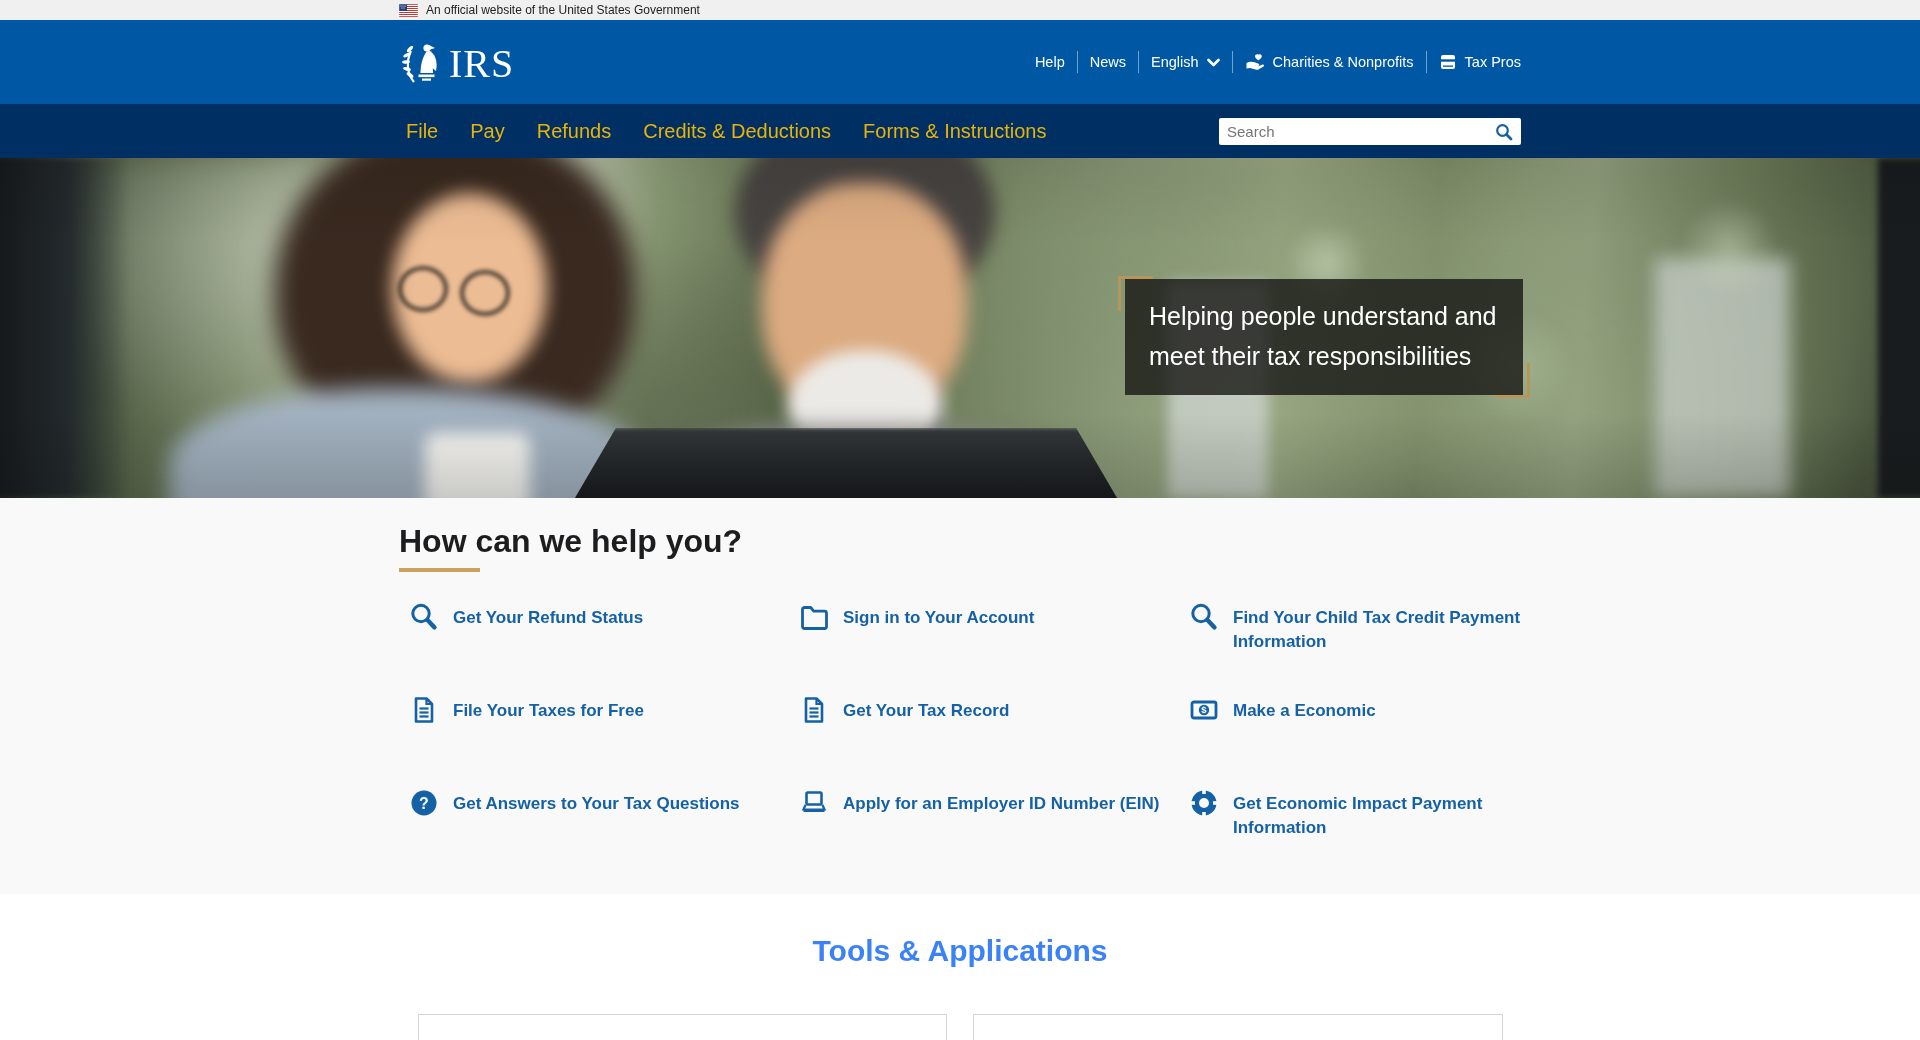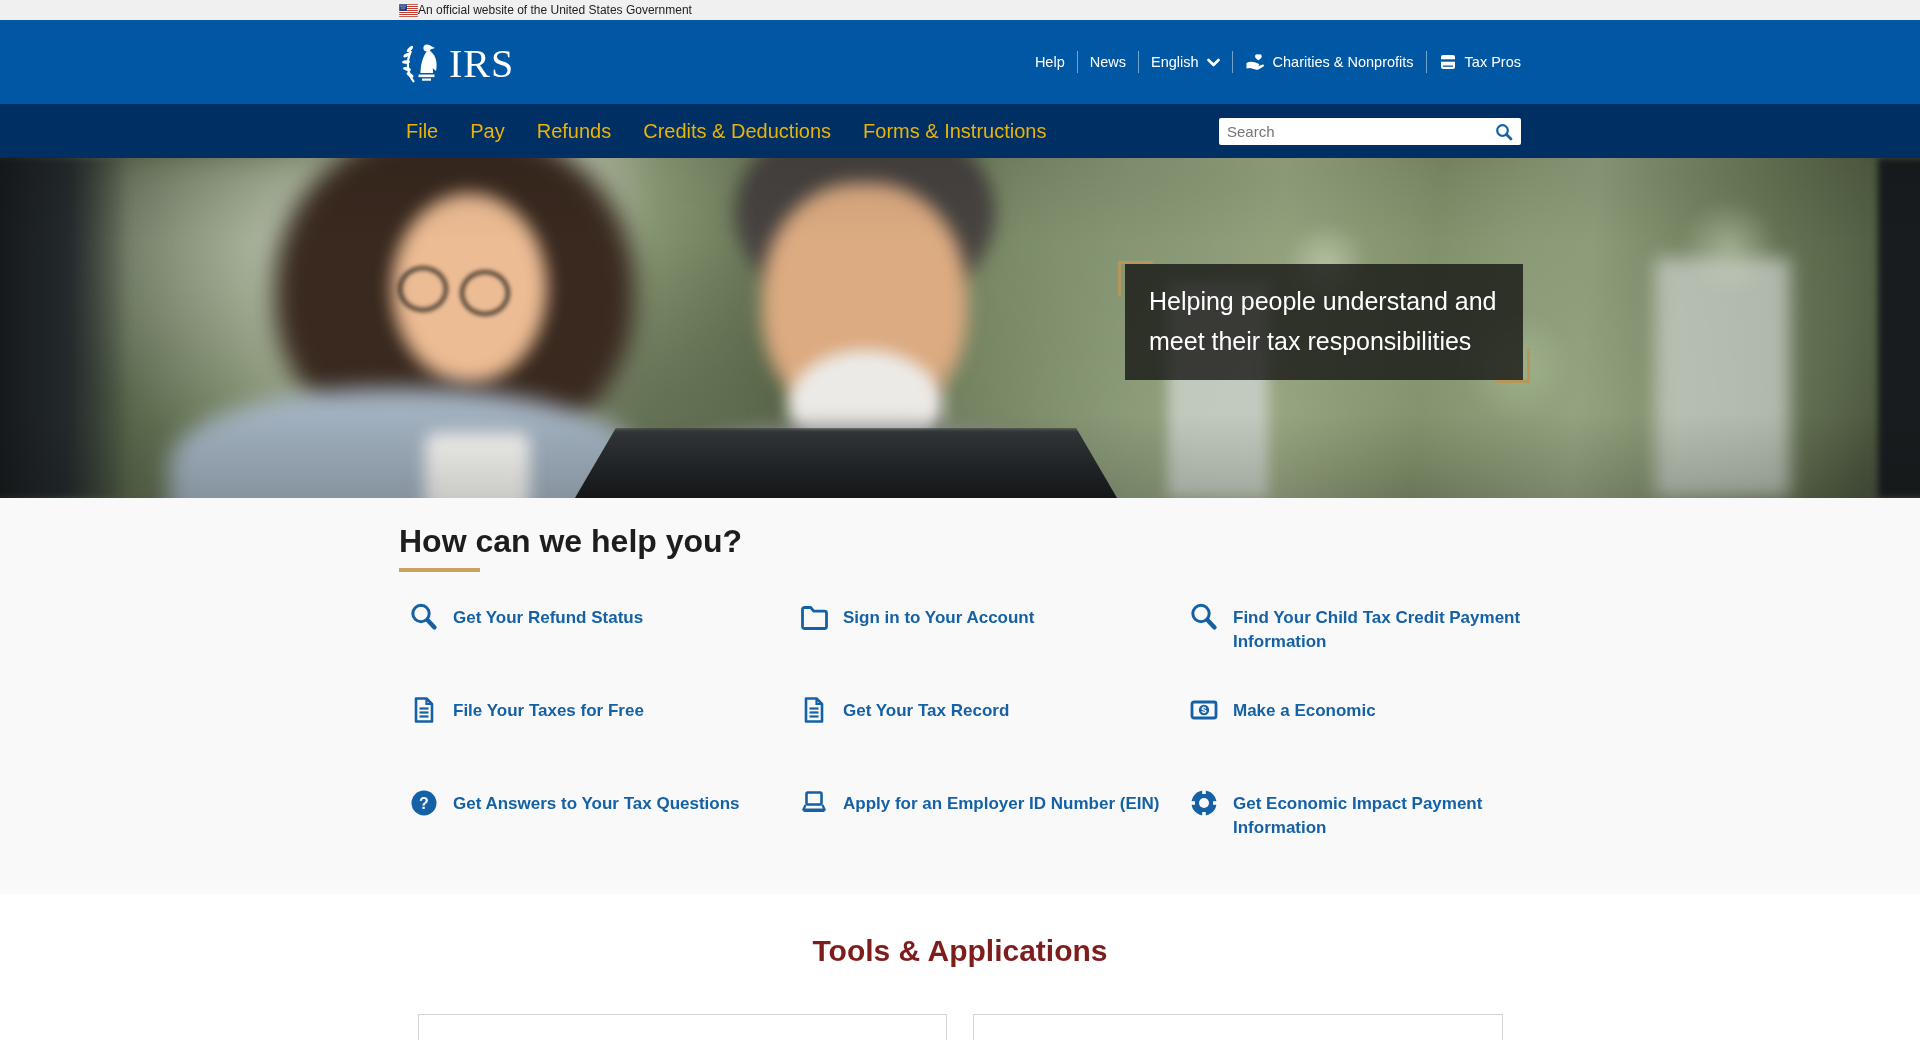--- a/index.html
+++ b/index.html
@@ -2,21 +2,21 @@
 <html><head>
 <meta charset="utf-8">
 <style>
   * { margin:0; padding:0; box-sizing:border-box; }
   html,body { width:1920px; height:1040px; overflow:hidden; background:#fff;
     font-family:"Liberation Sans", sans-serif; }
   .container { width:1122px; margin:0 auto; position:relative; }
 
   
   .gov-banner { height:20px; background:#f0f0f0; }
-  .gov-banner .container { display:flex; align-items:center; height:20px; }
+  .gov-banner .container { display:flex; align-items:center; gap:8px; height:20px; }
   .gov-banner span { font-size:12px; color:#222; }
 
   
   .site-header { height:84px; background:#0058a5; }
   .site-header .container { display:flex; align-items:center; height:84px; }
   .logo { display:flex; align-items:flex-end; gap:4px; cursor:pointer; }
   .logo-text { color:#fff; font-family:"Liberation Serif", serif; font-size:40px; line-height:40px; letter-spacing:1px; }
   .header-links { margin-left:auto; display:flex; align-items:center; gap:12px; }
   .hlink { color:#fff; font-size:14.5px; cursor:pointer; display:flex; align-items:center; gap:8px; white-space:nowrap; }
   .hdivider { width:1px; height:22px; background:rgba(255,255,255,.45); }
@@ -61,40 +61,40 @@
   .hx-wshirt { left:425px; top:275px; width:105px; height:80px; border-radius:12px; background:#f4f3f0; filter:blur(8px); }
   .hx-mhair { left:735px; top:-45px; width:260px; height:200px; border-radius:50%; background:#474340; filter:blur(9px); }
   .hx-mface { left:762px; top:25px; width:205px; height:240px; border-radius:46%; background:#dcab81; filter:blur(9px); }
   .hx-mbeard { left:788px; top:192px; width:155px; height:112px; border-radius:50%; background:#eceae6; filter:blur(8px); }
   .hx-msweater { left:635px; top:268px; width:450px; height:150px; border-radius:40% 40% 0 0; background:#90908e; filter:blur(10px); }
   .hx-laptop { left:572px; top:270px; width:548px; height:75px; filter:blur(2px);
     clip-path:polygon(8% 0,92% 0,100% 100%,0 100%); background:linear-gradient(#34383b,#15171a); }
   .hx-vignette { left:0; top:0; width:1920px; height:340px;
     background:linear-gradient(180deg, rgba(0,0,0,.08), transparent 25%, transparent 75%, rgba(10,14,10,.18)); }
 
-  .hero-caption { position:absolute; left:1125px; top:106px; width:398px; z-index:3;
+  .hero-caption { position:absolute; left:1125px; top:121px; width:398px; z-index:3;
     background:rgba(22,22,20,.8); color:#fff; font-size:25px; line-height:40px;
     padding:17px 24px 19px; }
   .br-tl, .br-br { position:absolute; width:35px; height:35px; }
   .br-tl { left:-7px; top:-3px; border-top:3px solid #b5975a; border-left:3px solid #b5975a; }
   .br-br { right:-7px; bottom:-3px; border-bottom:3px solid #b5975a; border-right:3px solid #b5975a; }
 
   
   .help-section { height:396px; background:#f9f9f9; padding-top:24px; }
   .help-title { font-size:32px; font-weight:700; color:#1c1d1f; line-height:38px; }
   .gold-line { width:81px; height:4px; background:#c9a35e; margin-top:8px; }
   .help-grid { display:grid; grid-template-columns:390px 390px 390px; grid-auto-rows:93px;
     margin-top:30px; padding-left:10px; align-items:start; }
   .help-link { display:flex; gap:14px; align-items:flex-start; cursor:pointer; text-decoration:none; }
   .help-link .hicon { flex:none; width:30px; height:30px; }
   .help-link .hlabel { font-size:17px; font-weight:700; color:#1561a5; line-height:24px; padding-top:4px; max-width:335px; }
 
   
   .tools-section { height:146px; background:#ffffff; }
-  .tools-title { text-align:center; font-size:30px; font-weight:700; color:#7f1d1d; padding-top:40px; }
+  .tools-title { text-align:center; font-size:30px; font-weight:700; color:#3b82f6; padding-top:40px; }
   .cards-row { width:1085px; margin:46px auto 0; display:flex; gap:26px; }
   .tool-card { flex:1; height:220px; background:#fff; border:1px solid #d4d4d4; }
 
   svg { display:block; }
 </style>
 </head>
 <body>
 
 <div class="gov-banner">
   <div class="container">

